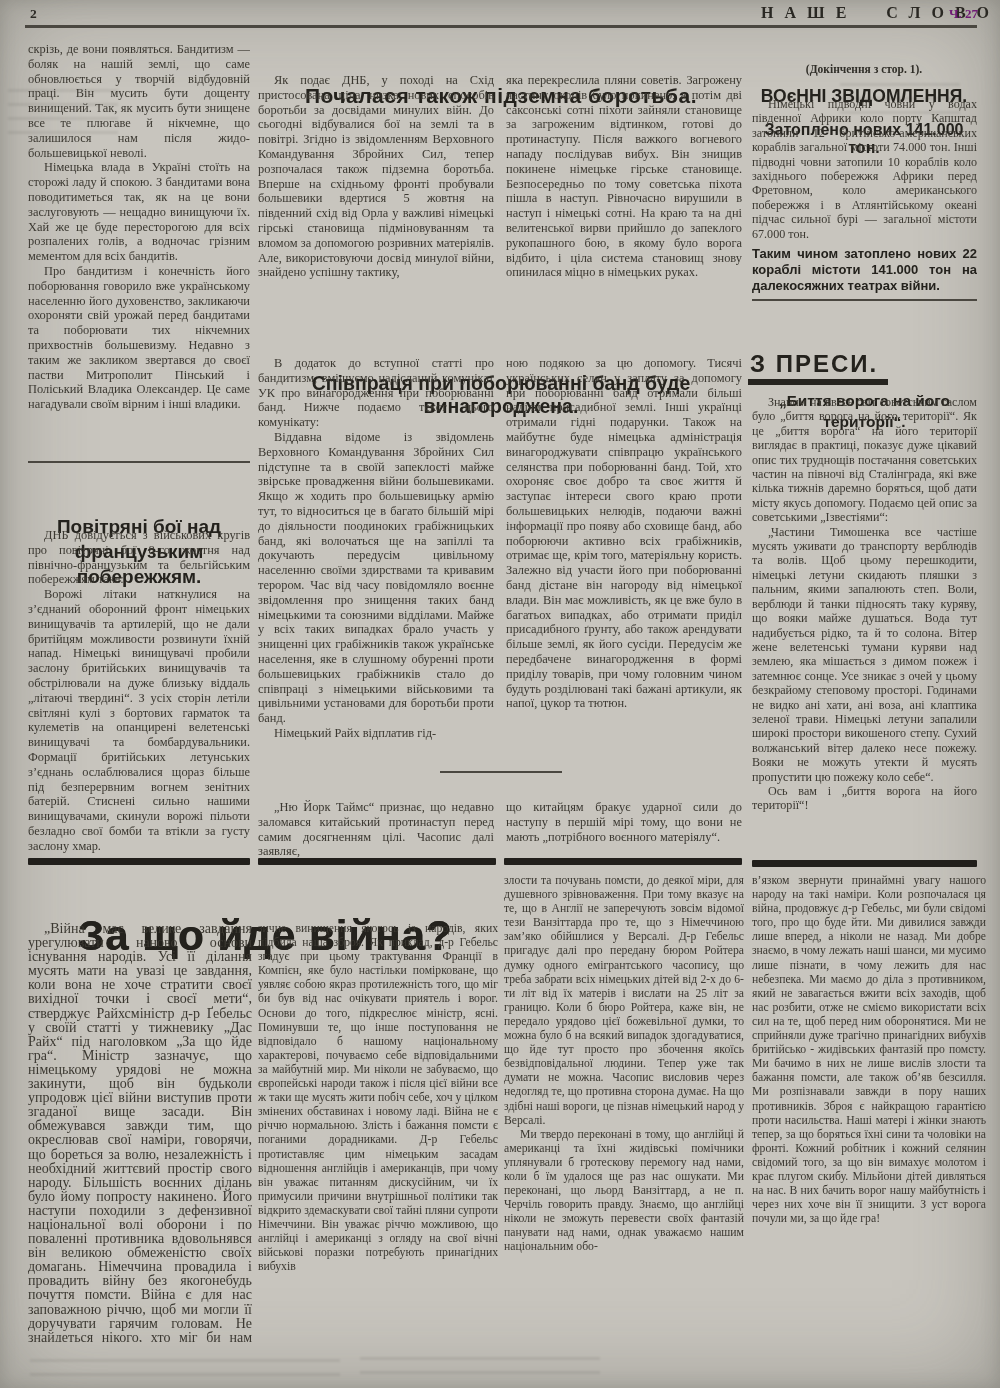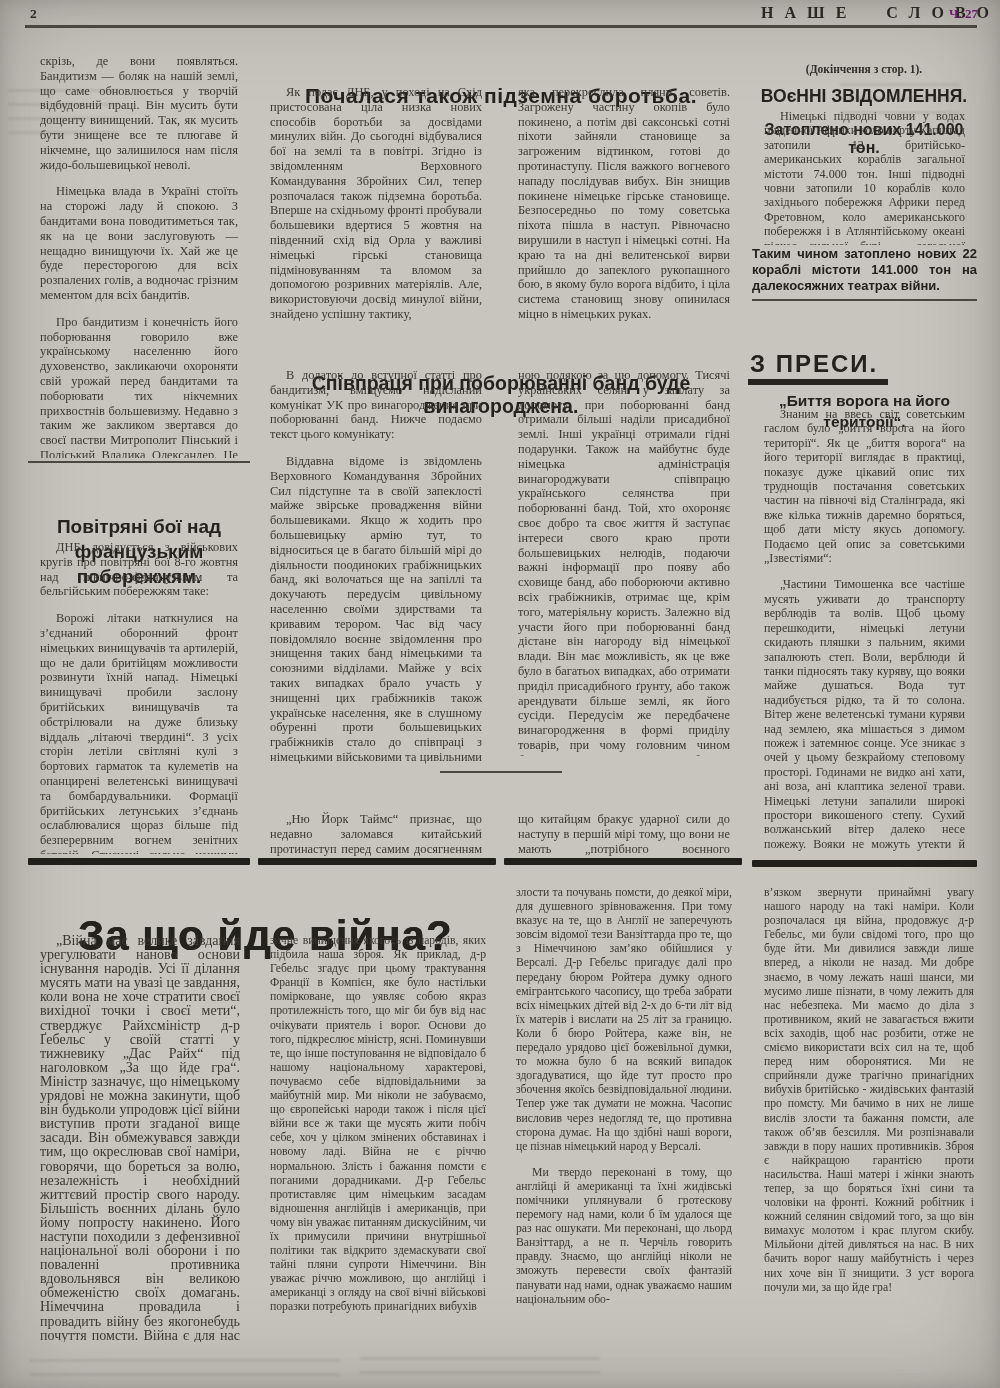--- a/index.html
+++ b/index.html
@@ -5,21 +5,21 @@
   html,body{margin:0;padding:0;background:#8e8c86;}
   .page{
     position:relative;width:1000px;height:1388px;margin:0 auto;
     background:#c8c5be;
     box-shadow:inset 0 0 90px rgba(80,78,70,.38), inset 0 0 18px rgba(80,78,70,.25);
     font-family:"Liberation Serif", serif;
     color:#3b3831;
     overflow:hidden;
   }
   .blk{position:absolute;overflow:hidden;text-align:justify;font-size:12.4px;line-height:14.8px;}
-  .blk p{margin:12px;text-indent:16px;}
+  .blk p{margin:0;text-indent:16px;}
   .blk p.cont{text-indent:0;}
   .hsans{position:absolute;font-family:"Liberation Sans",sans-serif;font-weight:bold;color:#24221d;text-align:center;margin-top:44px;}
   .rule{position:absolute;background:#4a4740;height:2px;}
   .bar{position:absolute;background:#211f1b;height:7px;border-radius:1px;}
   .hdr-num{position:absolute;top:6px;left:30px;font-size:13.5px;font-weight:bold;color:#2c2a25;}
   .hdr-issue{position:absolute;top:6px;right:22px;font-size:13px;font-weight:bold;color:#701a75;}
   .masthead{position:absolute;top:4px;left:0;width:100%;text-align:right;font-size:16px;
     letter-spacing:11px;word-spacing:14px;color:#2a2823;font-weight:bold;}
   .note{position:absolute;font-size:11.5px;font-weight:bold;text-align:center;color:#302e28;}
   .boldclose{position:absolute;font-family:"Liberation Sans",sans-serif;font-weight:bold;

